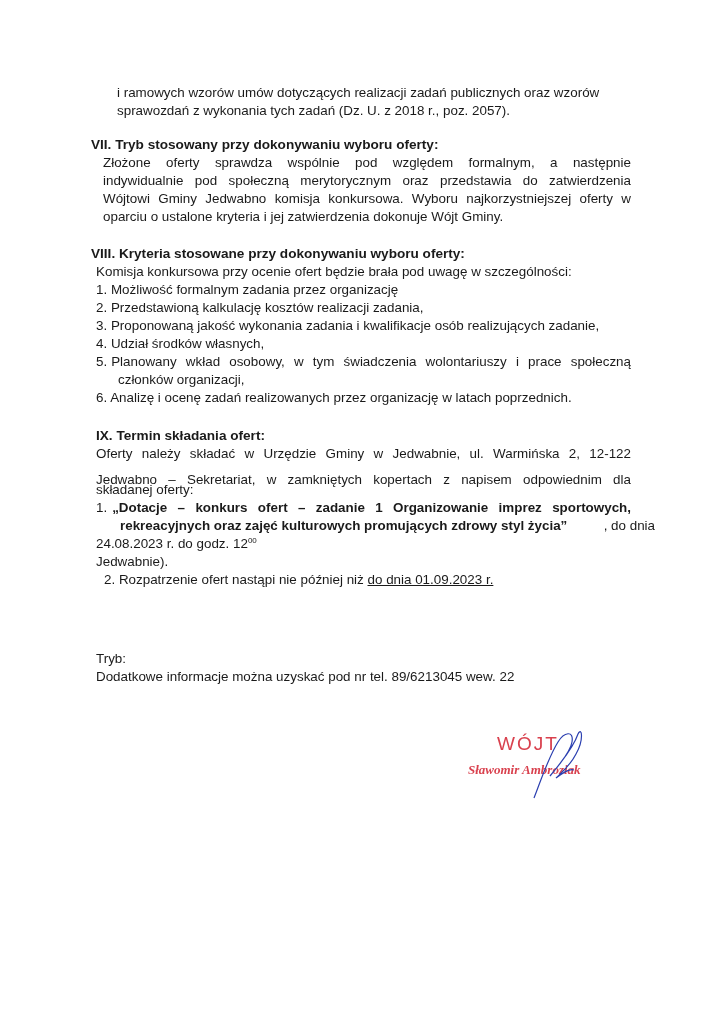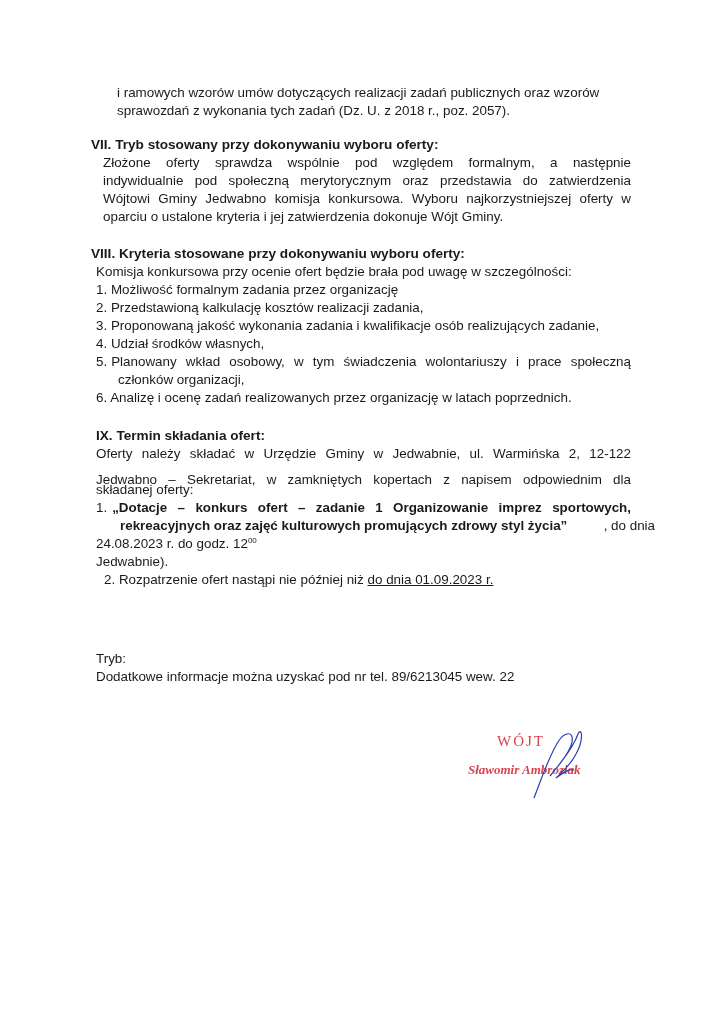--- a/index.html
+++ b/index.html
@@ -5,21 +5,21 @@
     html, body { margin: 0; padding: 0; background: #ffffff; }
     body { width: 724px; height: 1024px; position: relative; overflow: hidden;
            font-family: "Liberation Sans", sans-serif; color: #1a1a1a; font-size: 13.4px; }
     .abs { position: absolute; white-space: nowrap; }
     .line { line-height: 18px; }
     .justify { text-align: justify; text-align-last: justify; white-space: normal; }
     .head { font-weight: bold; font-size: 13.6px; }
     .b { font-weight: bold; }
     .u { text-decoration: underline; }
     sup { font-size: 8px; vertical-align: 5px; line-height: 0; }
-    .stamp-title { color: #d9414e; font-family: Liberation Serif, serif; font-size: 15px; letter-spacing: 2px; }
+    .stamp-title { color: #d9414e; font-family: Liberation Sans, sans-serif; font-size: 19px; letter-spacing: 2px; }
     .stamp-name { color: #d9414e; font-family: "Liberation Serif", serif; font-style: italic; font-weight: bold; font-size: 13px; }
   </style>
 </head>
 <body>
 
 <div class="abs line" style="left:117px; top:84px;">i ramowych wzorów umów dotyczących realizacji zadań publicznych oraz wzorów</div>
 <div class="abs line" style="left:117px; top:102px;">sprawozdań z wykonania tych zadań (Dz. U. z 2018 r., poz. 2057).</div>
 
 <div class="abs line head" style="left:91px; top:136px;">VII. Tryb stosowany przy dokonywaniu wyboru oferty:</div>
 <div class="abs line justify" style="left:103px; top:154px; width:528px;">Złożone oferty sprawdza wspólnie pod względem formalnym, a następnie</div>

